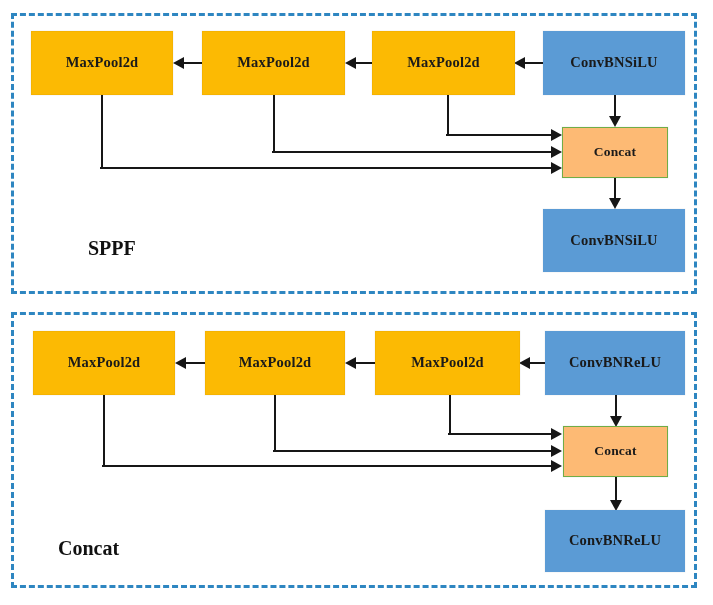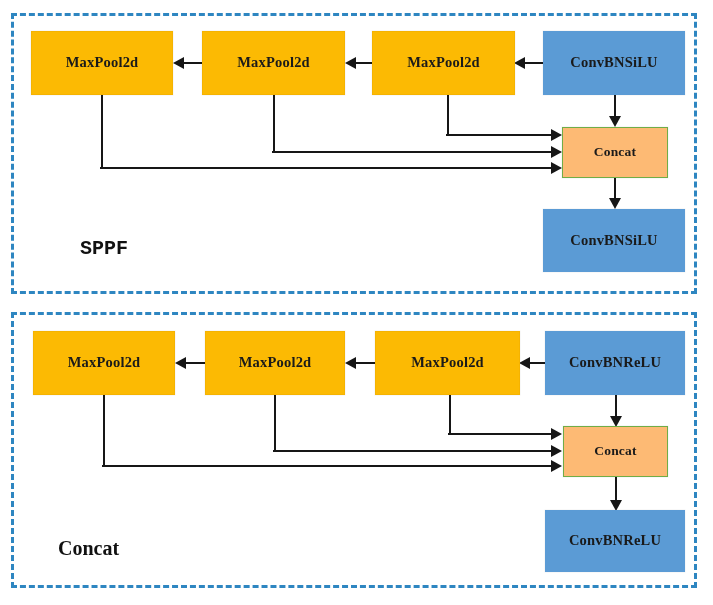--- a/index.html
+++ b/index.html
@@ -95,21 +95,21 @@
   <div class="node maxpool" style="left:202px;top:31px;width:143px;height:64px;">MaxPool2d</div>
 
   <div class="node maxpool" style="left:372px;top:31px;width:143px;height:64px;">MaxPool2d</div>
 
   <div class="node conv" style="left:543px;top:31px;width:142px;height:64px;">ConvBNSiLU</div>
 
   <div class="node concat" style="left:562px;top:127px;width:106px;height:51px;">Concat</div>
 
   <div class="node conv" style="left:543px;top:209px;width:142px;height:63px;">ConvBNSiLU</div>
 
-  <div class="caption" style="left:80px;top:237px;font-family:Liberation Mono, monospace;">SPPF</div>
+  <div class="caption" style="left:88px;top:237px;">SPPF</div>
 
   <div class="panel" id="panel-simsppf"></div>
 
   <div class="hline" style="left:530px;top:362px;width:15px;"></div>
   <div class="arrow left" style="left:519px;top:357px;"></div>
 
   <div class="hline" style="left:356px;top:362px;width:19px;"></div>
   <div class="arrow left" style="left:345px;top:357px;"></div>
 
   <div class="hline" style="left:186px;top:362px;width:19px;"></div>

